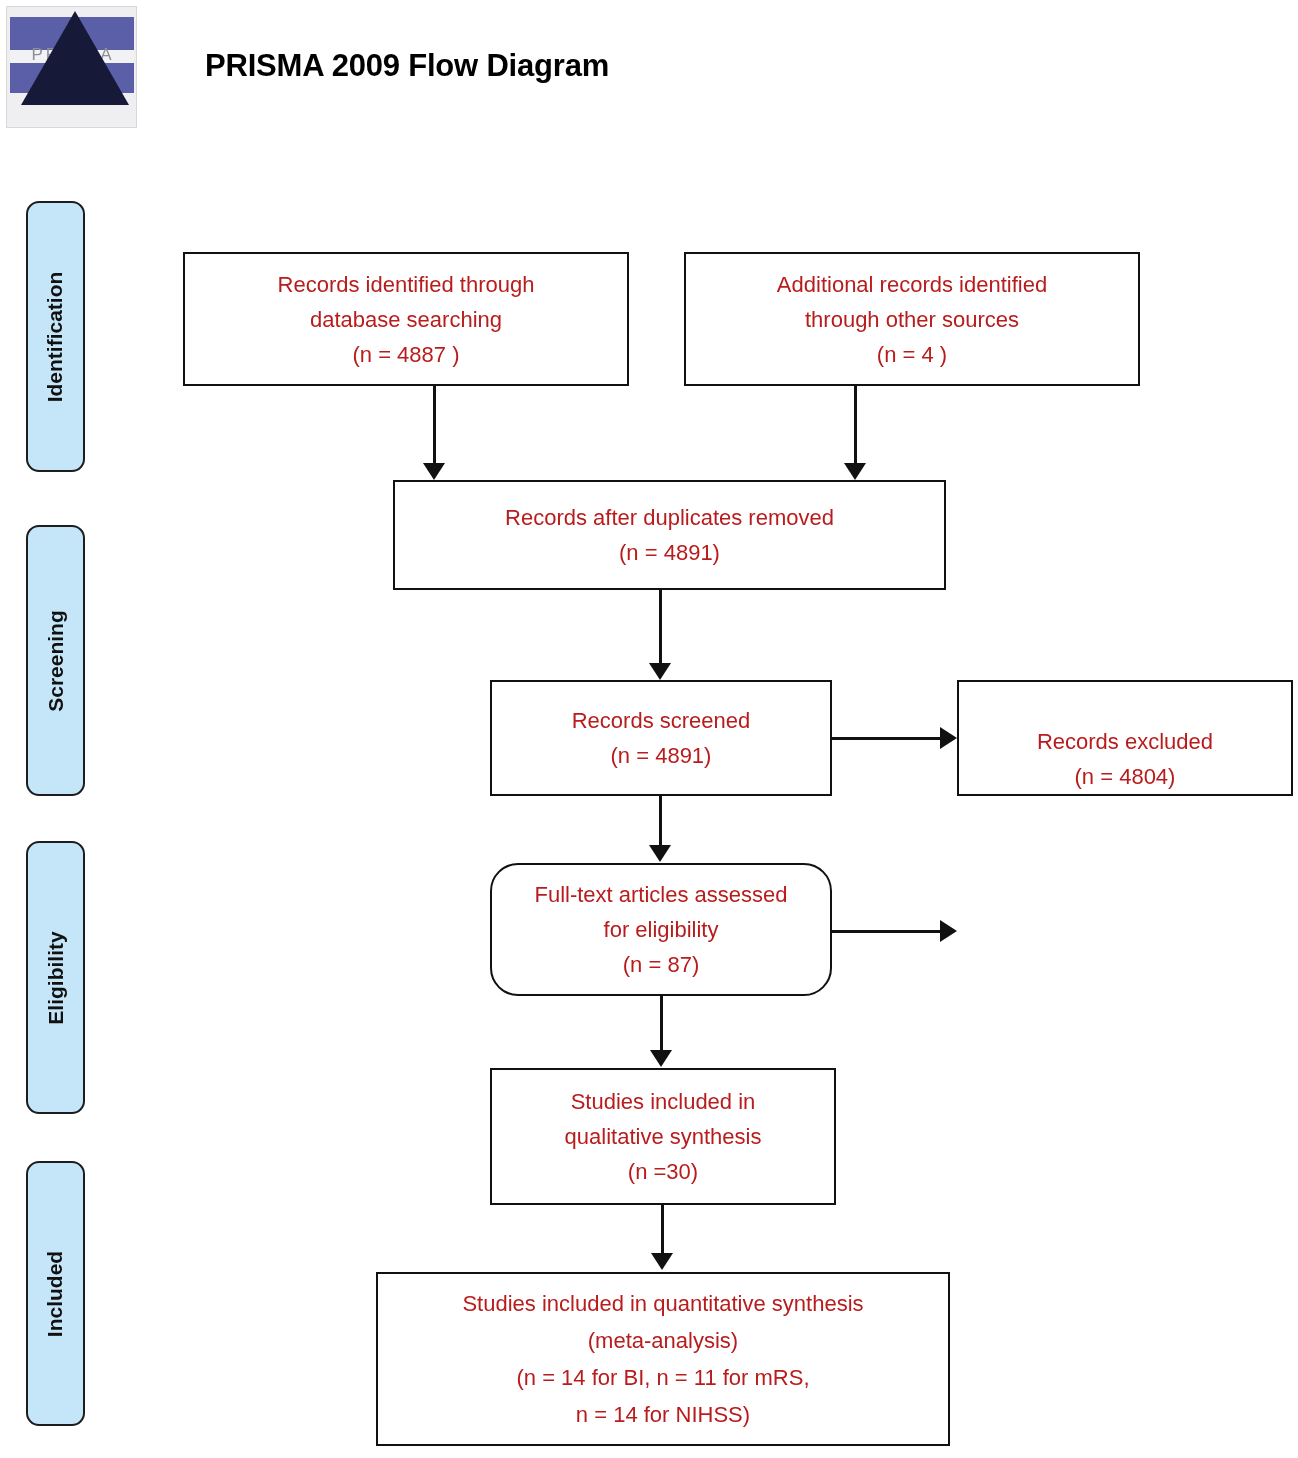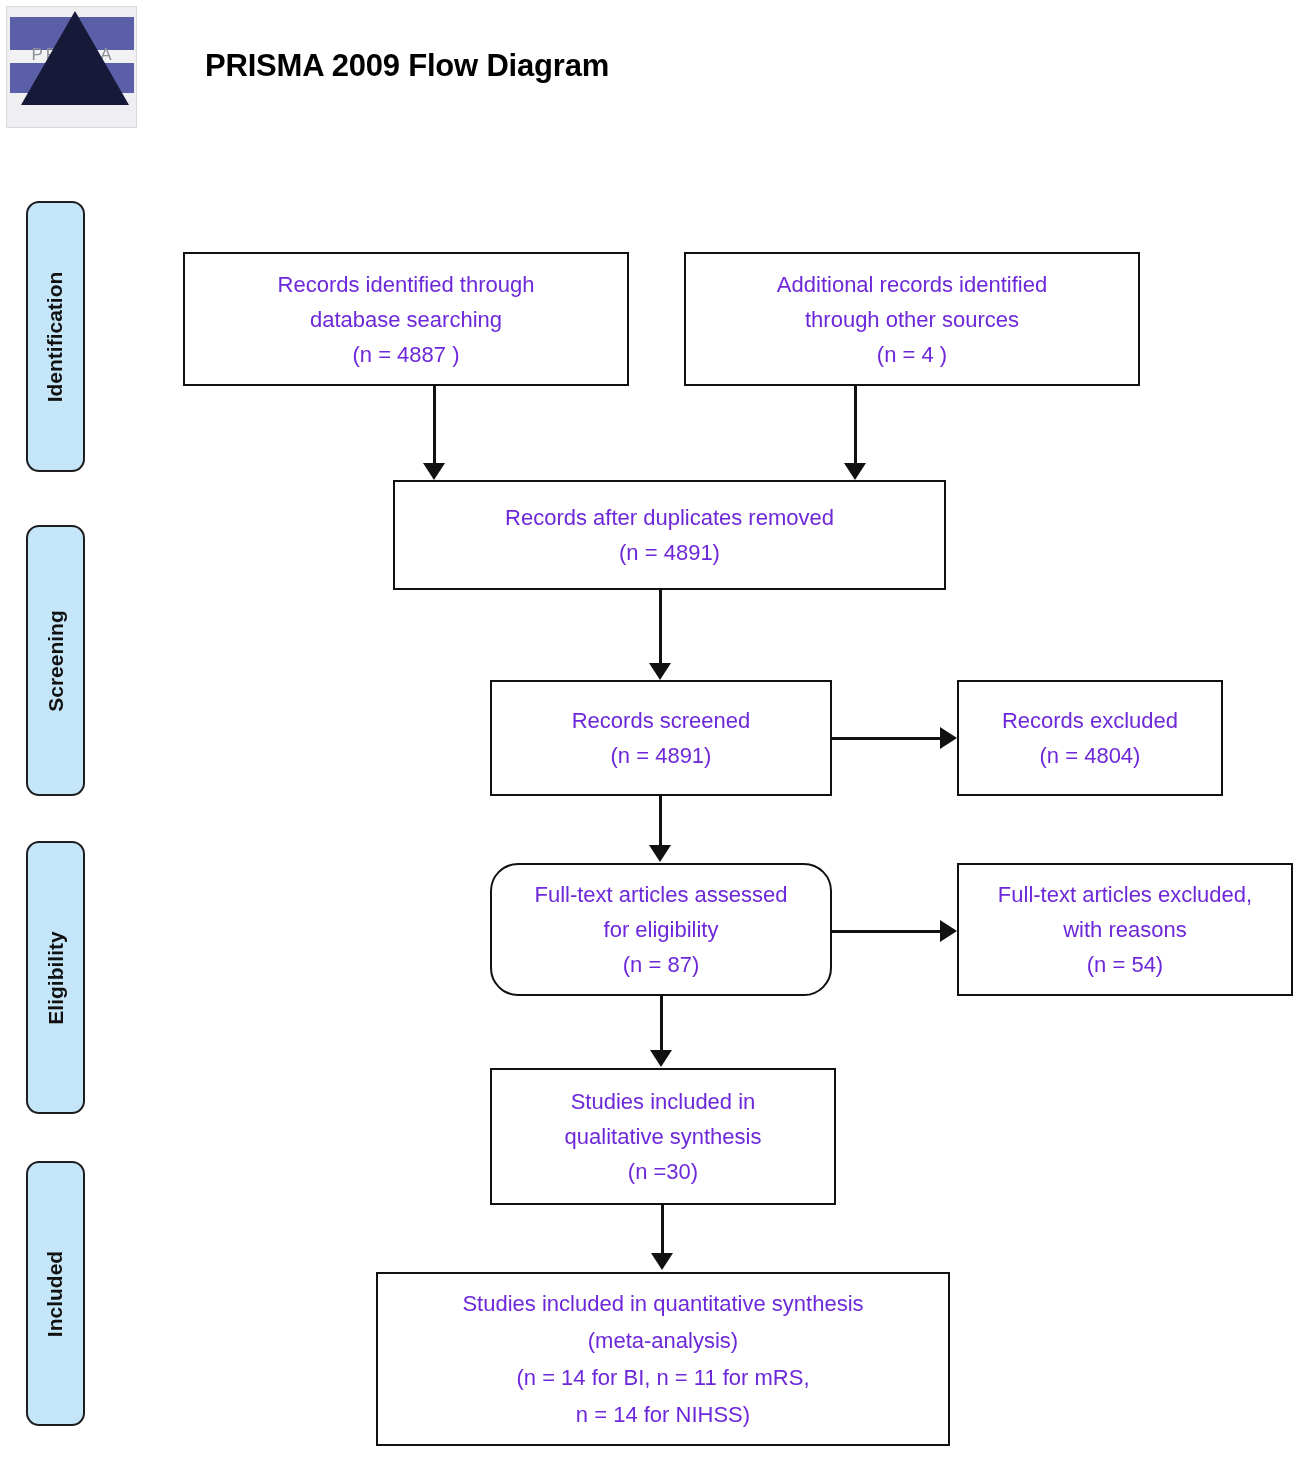--- a/index.html
+++ b/index.html
@@ -110,30 +110,30 @@
     border: 2.5px solid #111111;
     background: #ffffff;
     display: flex;
     align-items: center;
     justify-content: center;
     text-align: center;
   }
   .fbox .btext {
     font-size: 22px;
     line-height: 35px;
-    color: #6d28d9;
+    color: #b91c1c;
     white-space: pre-line;
     padding: 0 8px;
   }
 
   #box-db-search      { left: 183px; top: 252px;  width: 446px; height: 134px; }
   #box-other-sources  { left: 684px; top: 252px;  width: 456px; height: 134px; }
   #box-dedup          { left: 393px; top: 480px;  width: 553px; height: 110px; }
   #box-screened       { left: 490px; top: 680px;  width: 342px; height: 116px; }
-  #box-rec-excluded   { left: 957px; top: 680px;  width: 266px; height: 116px; }
+  #box-rec-excluded   { left: 957px; top: 680px;  width: 336px; height: 116px; align-items: flex-end; }
   #box-fulltext       { left: 490px; top: 863px;  width: 342px; height: 133px; border-radius: 28px; }
   #box-ft-excluded    { left: 957px; top: 863px;  width: 336px; height: 133px; }
   #box-qualitative    { left: 490px; top: 1068px; width: 346px; height: 137px; }
   #box-quantitative   { left: 376px; top: 1272px; width: 574px; height: 174px; }
   #box-quantitative .btext { line-height: 37px; }
 
   
   .vline {
     position: absolute;
     width: 2.5px;
@@ -238,25 +238,20 @@
     <div class="btext">Records excluded
 (n = 4804)</div>
   </div>
 
   <div class="fbox" id="box-fulltext">
     <div class="btext">Full-text articles assessed
 for eligibility
 (n = 87)</div>
   </div>
 
-  <div class="fbox" id="box-ft-excluded">
-    <div class="btext">Full-text articles excluded,
-with reasons
-(n = 54)</div>
-  </div>
 
   <div class="fbox" id="box-qualitative">
     <div class="btext">Studies included in
 qualitative synthesis
 (n =30)</div>
   </div>
 
   <div class="fbox" id="box-quantitative">
     <div class="btext">Studies included in quantitative synthesis
 (meta-analysis)

